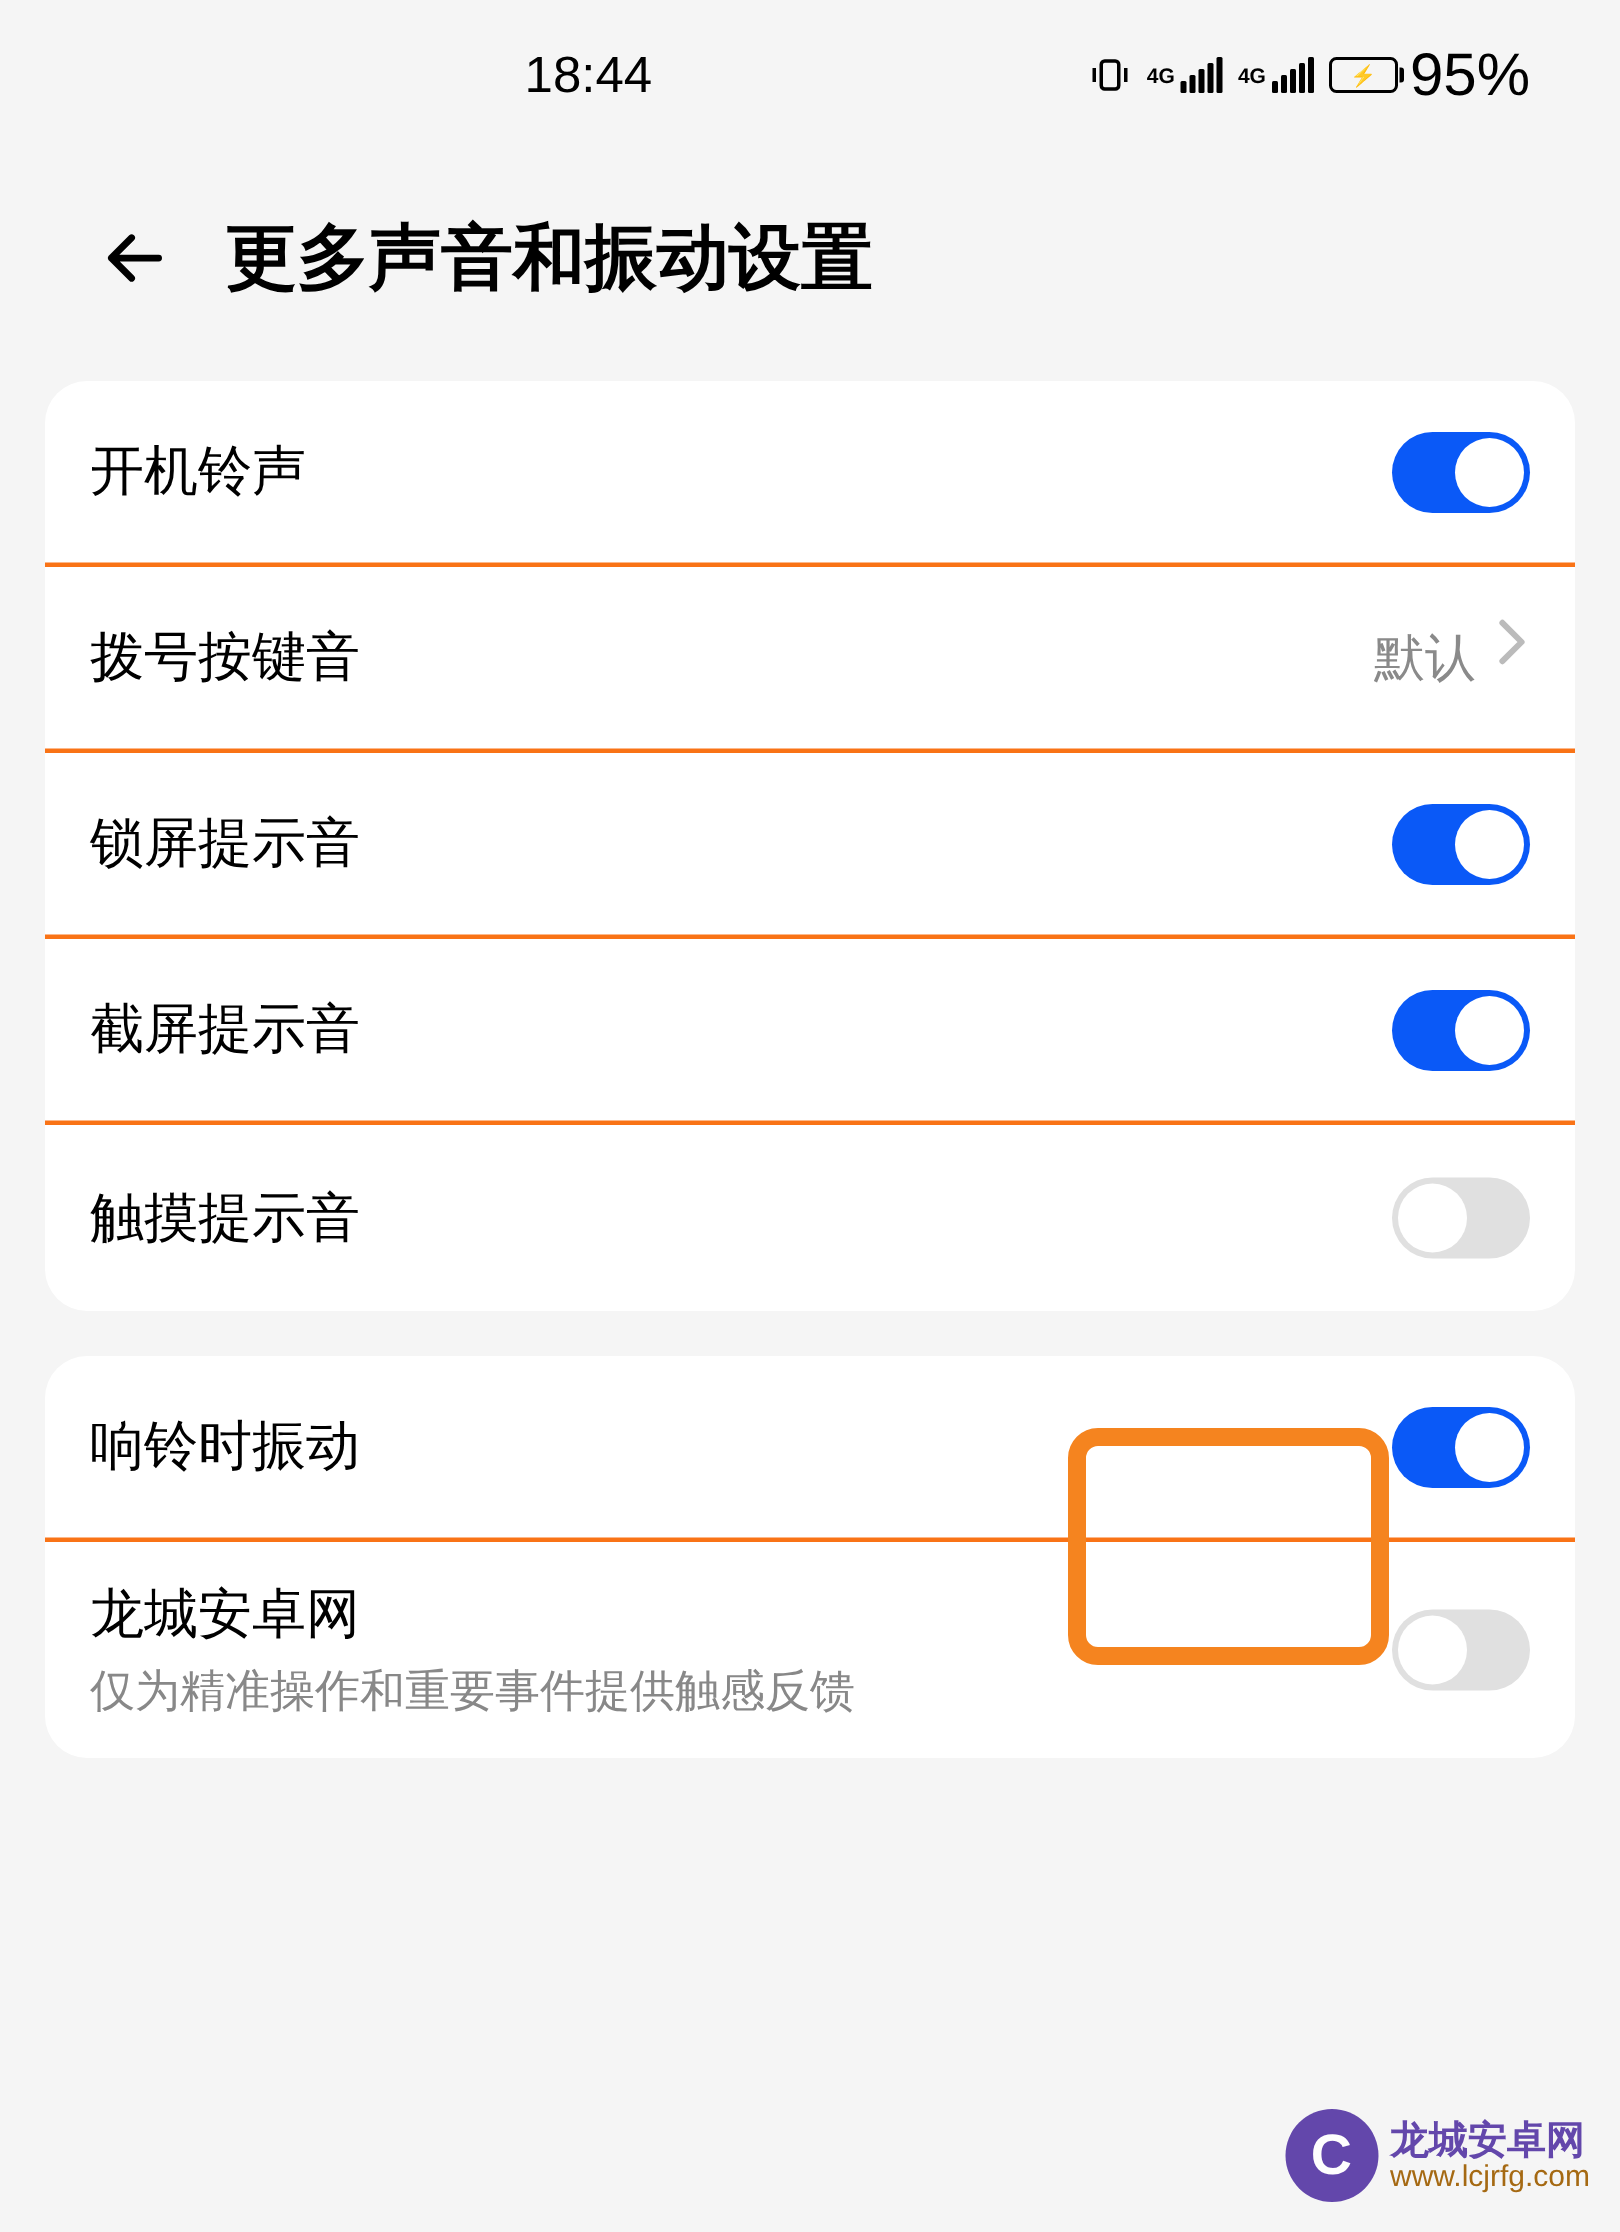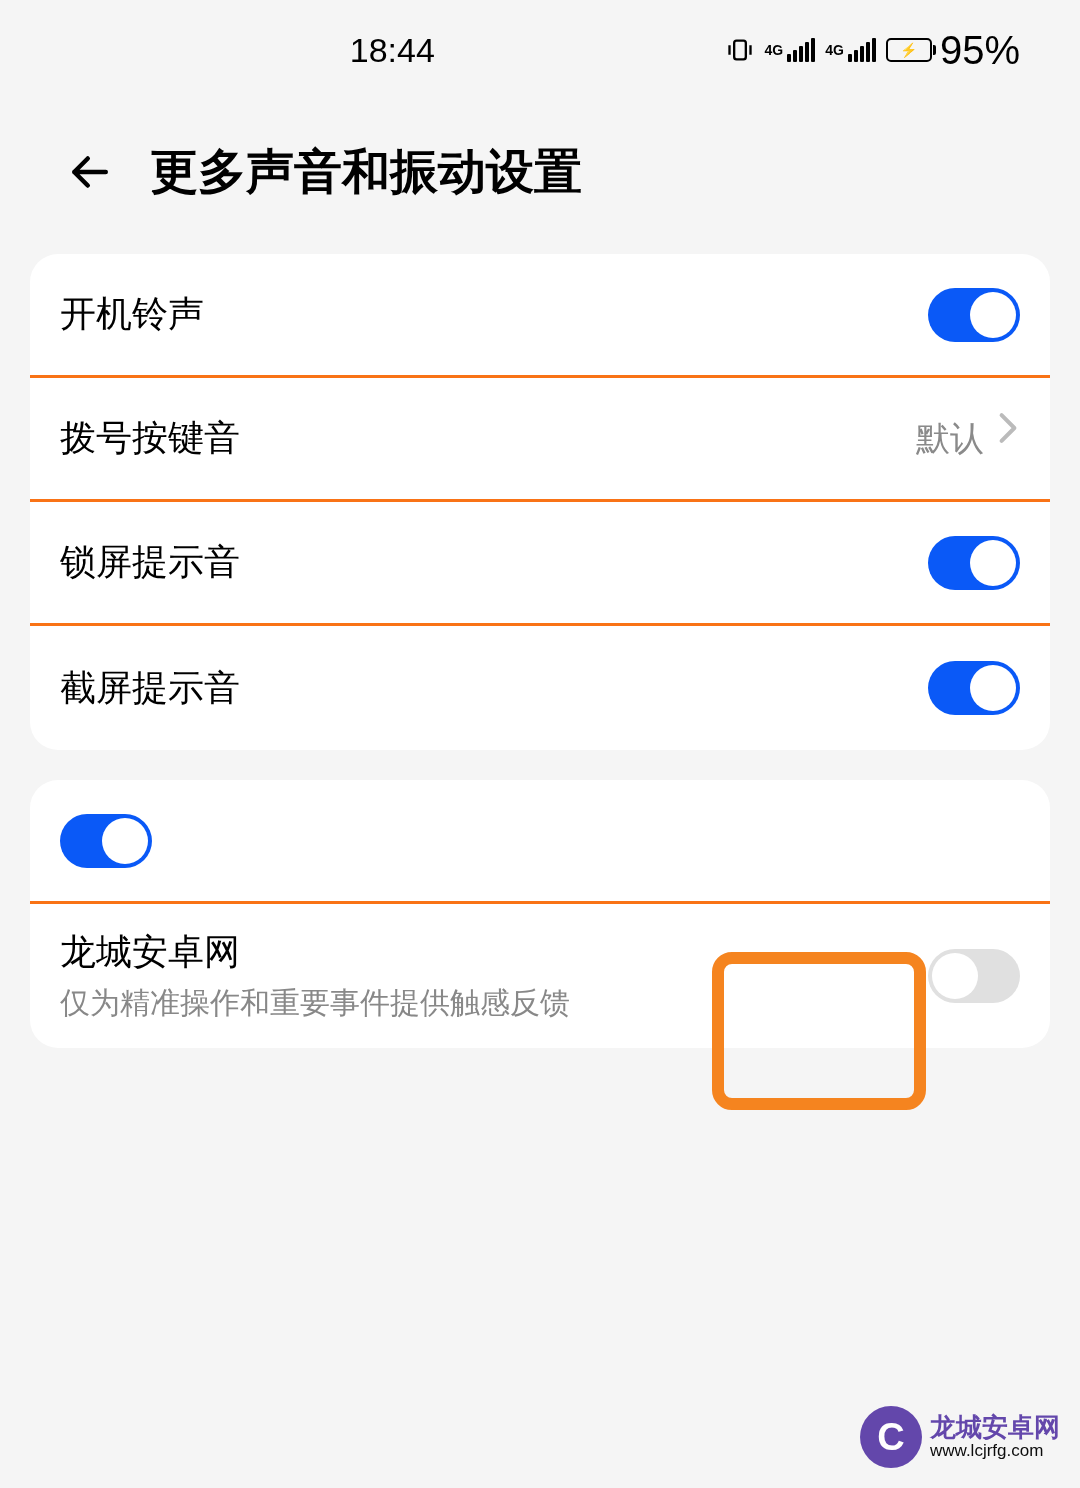--- a/index.html
+++ b/index.html
@@ -236,22 +236,22 @@
       display: flex;
       flex-direction: column;
       line-height: 1.1;
     }
     .watermark-title {
       font-size: 26px;
       font-weight: 700;
       color: #5c3ea8;
     }
     .watermark-url {
-      font-size: 17px;
-      color: #000000;
+      font-size: 20px;
+      color: #a16207;
     }
   </style>
 </head>
 <body>
 
 <div class="status-bar">
   <div class="status-left">
     <span>18:44</span>
   </div>
   <div class="status-right">
@@ -336,24 +336,37 @@
   <div class="row">
     <div class="row-left">
         <div class="row-label">截屏提示音</div>
       </div>
     <div class="row-right">
       <div class="toggle on">
           <div class="toggle-knob"></div>
         </div>
     </div>
   </div>
+  <div class="row">
+    <div class="row-left">
+        <div class="row-label">触摸提示音</div>
+      </div>
+    <div class="row-right">
+      <div class="toggle off">
+          <div class="toggle-knob"></div>
+        </div>
+    </div>
+  </div>
 </div>
 
 <div class="card">
   <div class="row">
+    <div class="row-left">
+        <div class="row-label">响铃时振动</div>
+      </div>
     <div class="row-right">
       <div class="toggle on">
           <div class="toggle-knob"></div>
         </div>
     </div>
   </div>
   <div class="row multiline">
     <div class="row-left">
       <div class="row-label">龙城安卓网</div>
       <div class="row-sublabel">仅为精准操作和重要事件提供触感反馈</div>

